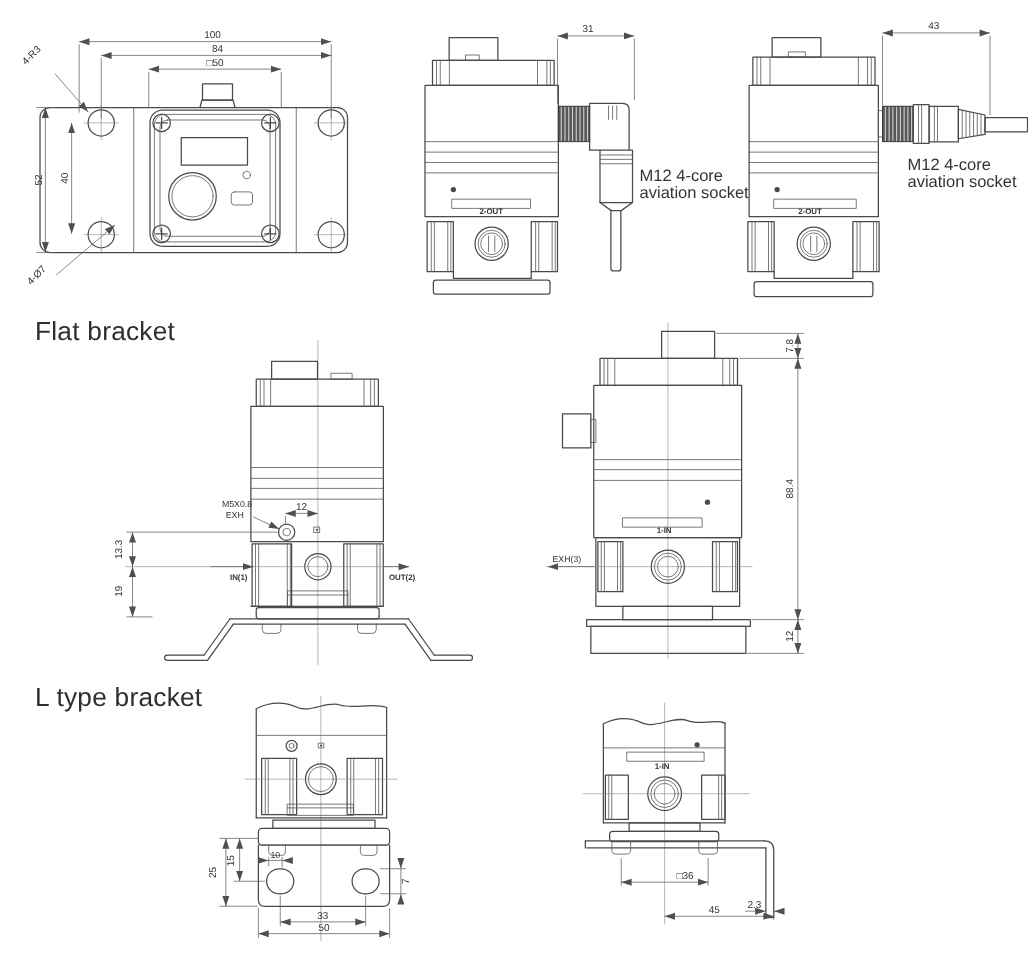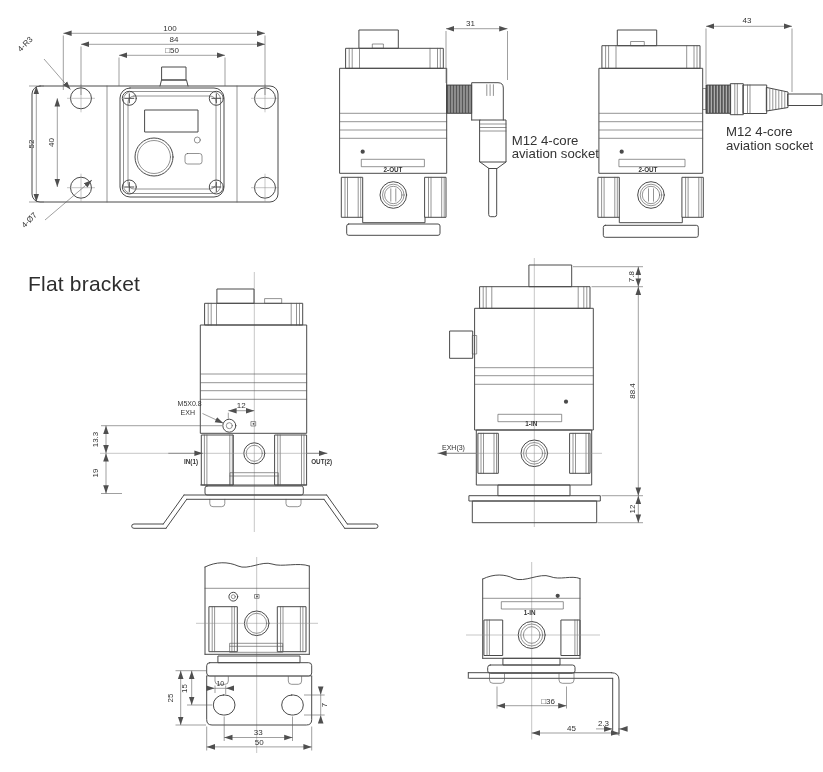--- a/index.html
+++ b/index.html
@@ -1,38 +1,39 @@
 <!DOCTYPE html>
 <html><head>
 <meta charset="utf-8">
 <style>
   html,body { margin:0; padding:0; background:#fff; }
   #page { position:relative; width:823px; height:772px; background:#ffffff; overflow:hidden;
           font-family:"Liberation Sans", sans-serif; }
   .heading { position:absolute; font-size:21px; color:#2e2e2e; letter-spacing:0.2px; }
-  #flat-heading { left:28px; top:272px; }
+  #flat-heading { left:28px; top:254px; }
   #l-heading { left:28px; top:547px; }
   svg { position:absolute; left:0; top:0; }
   .ln  { fill:none; stroke:#4a4a4a; stroke-width:1; stroke-linejoin:round; stroke-linecap:round; }
   .ln2 { fill:none; stroke:#5a5a5a; stroke-width:0.65; stroke-linejoin:round; stroke-linecap:round; }
   .dim { fill:none; stroke:#5f5f5f; stroke-width:0.6; }
   .cl  { fill:none; stroke:#8c8c8c; stroke-width:0.5; }
   .fillC { fill:#575757; stroke:#3a3a3a; stroke-width:0.8; }
   .knurl { stroke:#cfcfcf; stroke-width:0.9; }
   text { font-family:"Liberation Sans", sans-serif; fill:#333333; }
   .t8 { font-size:8px; }
   .t7 { font-size:7px; }
   .t6 { font-size:6.3px; font-weight:bold; }
   .note { font-size:13.2px; }
 </style>
 </head>
 <body>
 
 <div id="page">
   <div id="flat-heading" class="heading">Flat bracket</div>
+  <div id="l-heading" class="heading">L type bracket</div>
 
   <svg width="823" height="772" viewBox="0 0 823 772">
     <defs>
       <marker id="ar" viewBox="0 0 10 8" refX="9.5" refY="4" markerWidth="9" markerHeight="7" orient="auto-start-reverse" markerUnits="userSpaceOnUse">
         <path d="M0 0.8 L9.5 4 L0 7.2 Z" fill="#4f4f4f"></path>
       </marker>
     </defs>
 
     <g>
       <rect class="ln" x="32" y="86" width="246" height="116" rx="8"></rect>

